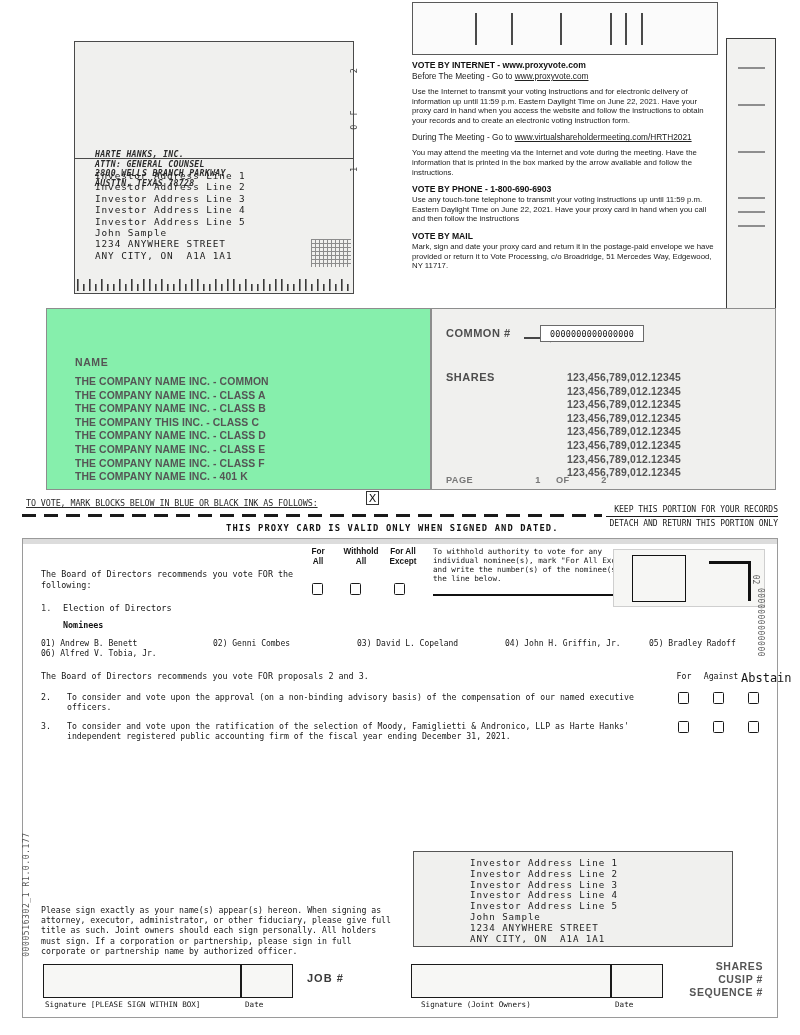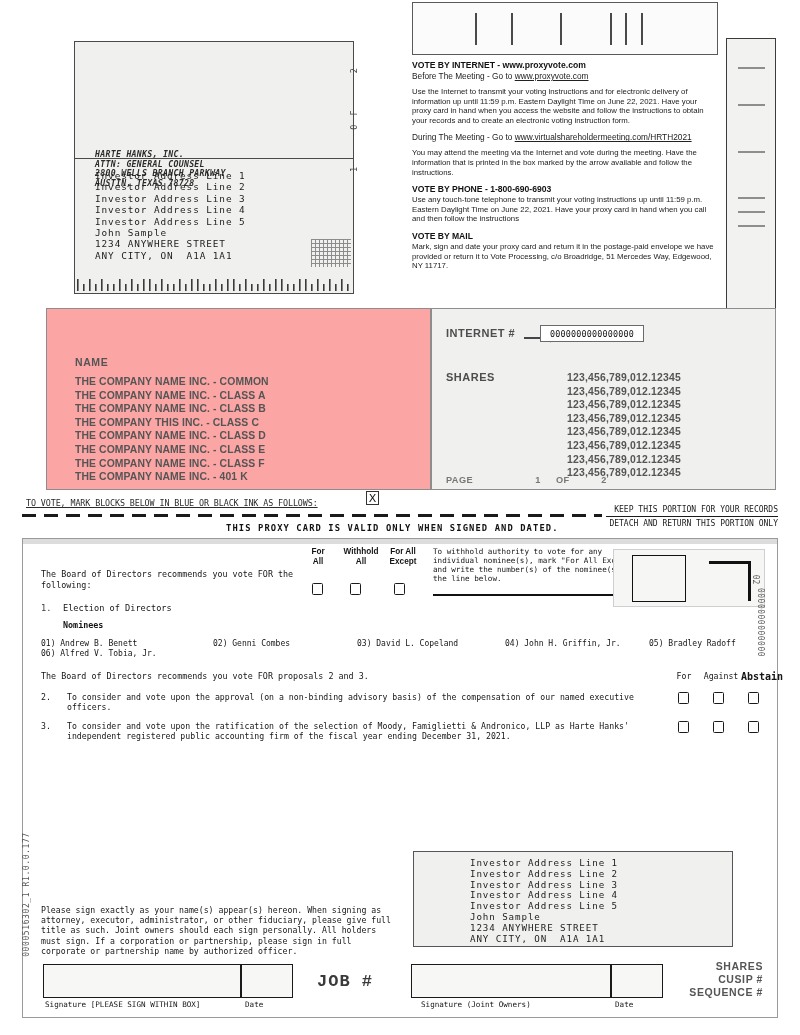--- a/index.html
+++ b/index.html
@@ -80,21 +80,21 @@
   
   #side-strip {
     left:726px; top:38px; width:50px; height:273px;
     border:1px solid #3c3c3c; background:#f2f2f0;
   }
   #side-strip .dash { position:absolute; left:11px; width:27px; height:1.6px; background:#8e8e8e; }
 
   
   #name-panel {
     left:46px; top:308px; width:385px; height:182px;
-    background:#fca5a5; border:1px solid #8d8d8d;
+    background:#86efac; border:1px solid #8d8d8d;
   }
   #name-label {
     position:absolute; left:28px; top:47px;
     font-size:10.5px; font-weight:bold; letter-spacing:0.6px; color:#555;
   }
   #company-list { position:absolute; left:28px; top:66px; }
   #company-list div {
     font-size:10.4px; font-weight:bold; line-height:13.6px;
     letter-spacing:0.1px; color:#555;
   }
@@ -207,21 +207,21 @@
   #item1 { position:absolute; left:18px; top:64px; font-size:8.6px; color:#151515; }
   #item1-num { position:absolute; left:18px; top:64px; font-size:8.6px; }
   #nominees-label { position:absolute; left:40px; top:81px; font-size:8.4px; font-weight:bold; color:#151515; }
   #nominees-row1 { position:absolute; left:18px; top:100px; width:720px; height:11px; }
   #nominees-row2 { position:absolute; left:18px; top:110px; width:720px; height:11px; }
   .nominee { position:absolute; font-size:8px; color:#151515; white-space:nowrap; }
 
   #rec2 { position:absolute; left:18px; top:132px; font-size:8.4px; color:#151515; }
   #ch-for     { left:646px; top:132px; width:30px; position:absolute; font-size:8.2px; text-align:center; color:#151515;}
   #ch-against { left:678px; top:132px; width:40px; position:absolute; font-size:8.2px; text-align:center; color:#151515;}
-  #ch-abstain { left:718px; top:132px; width:40px; position:absolute; font-size:10px; text-align:center; color:#151515;font-weight:bold;}
+  #ch-abstain { left:718px; top:132px; width:40px; position:absolute; font-size:12px; text-align:center; color:#151515;}
 
   .prop { position:absolute; left:18px; width:600px; font-size:8.2px; line-height:10.4px; color:#151515; }
   .prop .pnum { position:absolute; left:0; top:0; }
   .prop .ptext { display:block; margin-left:26px; }
   #prop2 { top:153px; }
   #prop3 { top:182px; }
   #note { position:absolute; left:18px; top:211px; width:620px; font-size:8.2px; color:#151515; }
 
   #p2-for{ left:655px; top:153px;} #p2-against{ left:690px; top:153px;} #p2-abstain{ left:725px; top:153px;}
   #p3-for{ left:655px; top:182px;} #p3-against{ left:690px; top:182px;} #p3-abstain{ left:725px; top:182px;}
@@ -251,21 +251,21 @@
     white-space:pre;
   }
   #sig-band { position:absolute; left:0; top:425px; width:100%; height:55px; }
   .sigbox { position:absolute; border:1.6px solid #1a1a1a; background:#f7f7f5; height:34px; }
   #sig1 { left:20px; top:0; width:198px; }
   #sig1d{ left:218px; top:0; width:52px; }
   #sig2 { left:388px; top:0; width:200px; }
   #sig2d{ left:588px; top:0; width:52px; }
   .siglabel { position:absolute; top:36px; font-size:7.6px; color:#151515; }
   #sig1l { left:22px; } #sig1dl{ left:222px; } #sig2l{ left:376px;margin-left:22px; } #sig2dl{ left:592px; }
-  #job { position:absolute; left:294px; top:8px; font-size:17px; font-weight:bold; letter-spacing:1px; color:#3a3a3a;font-family:Liberation Mono, monospace; }
+  #job { position:absolute; left:284px; top:8px; font-size:11px; font-weight:bold; letter-spacing:1px; color:#3a3a3a; }
   #scs { position:absolute; right:14px; top:-4px; text-align:right; font-size:10.5px; font-weight:bold; line-height:13px; letter-spacing:0.6px; color:#555; }
 
   
   #left-code {
     left:-54px; top:890px; width:160px;
     transform:rotate(-90deg); transform-origin:center;
     font-family:"DejaVu Sans Mono", monospace;
     font-size:8px; letter-spacing:0.6px; color:#555; text-align:center;
   }
   #right-code-1 {
@@ -399,21 +399,21 @@
       <div>THE COMPANY NAME INC. - CLASS B</div>
       <div>THE COMPANY THIS INC. - CLASS C</div>
       <div>THE COMPANY NAME INC. - CLASS D</div>
       <div>THE COMPANY NAME INC. - CLASS E</div>
       <div>THE COMPANY NAME INC. - CLASS F</div>
       <div>THE COMPANY NAME INC. - 401 K</div>
     </div>
   </div>
 
   <div class="abs" id="control-panel">
-    <div id="control-label">INTERNET #</div>
+    <div id="control-label">COMMON #</div>
     <svg id="control-arrow" viewBox="0 0 32 10">
       <line x1="0" y1="5" x2="26" y2="5" stroke="#333" stroke-width="1.8"></line>
       <polygon points="26,0.5 32,5 26,9.5" fill="#333"></polygon>
     </svg>
     <div id="control-number-box">0000000000000000</div>
     <div id="shares-label">SHARES</div>
     <div id="shares-list">
       <div>123,456,789,012.12345</div>
       <div>123,456,789,012.12345</div>
       <div>123,456,789,012.12345</div>

